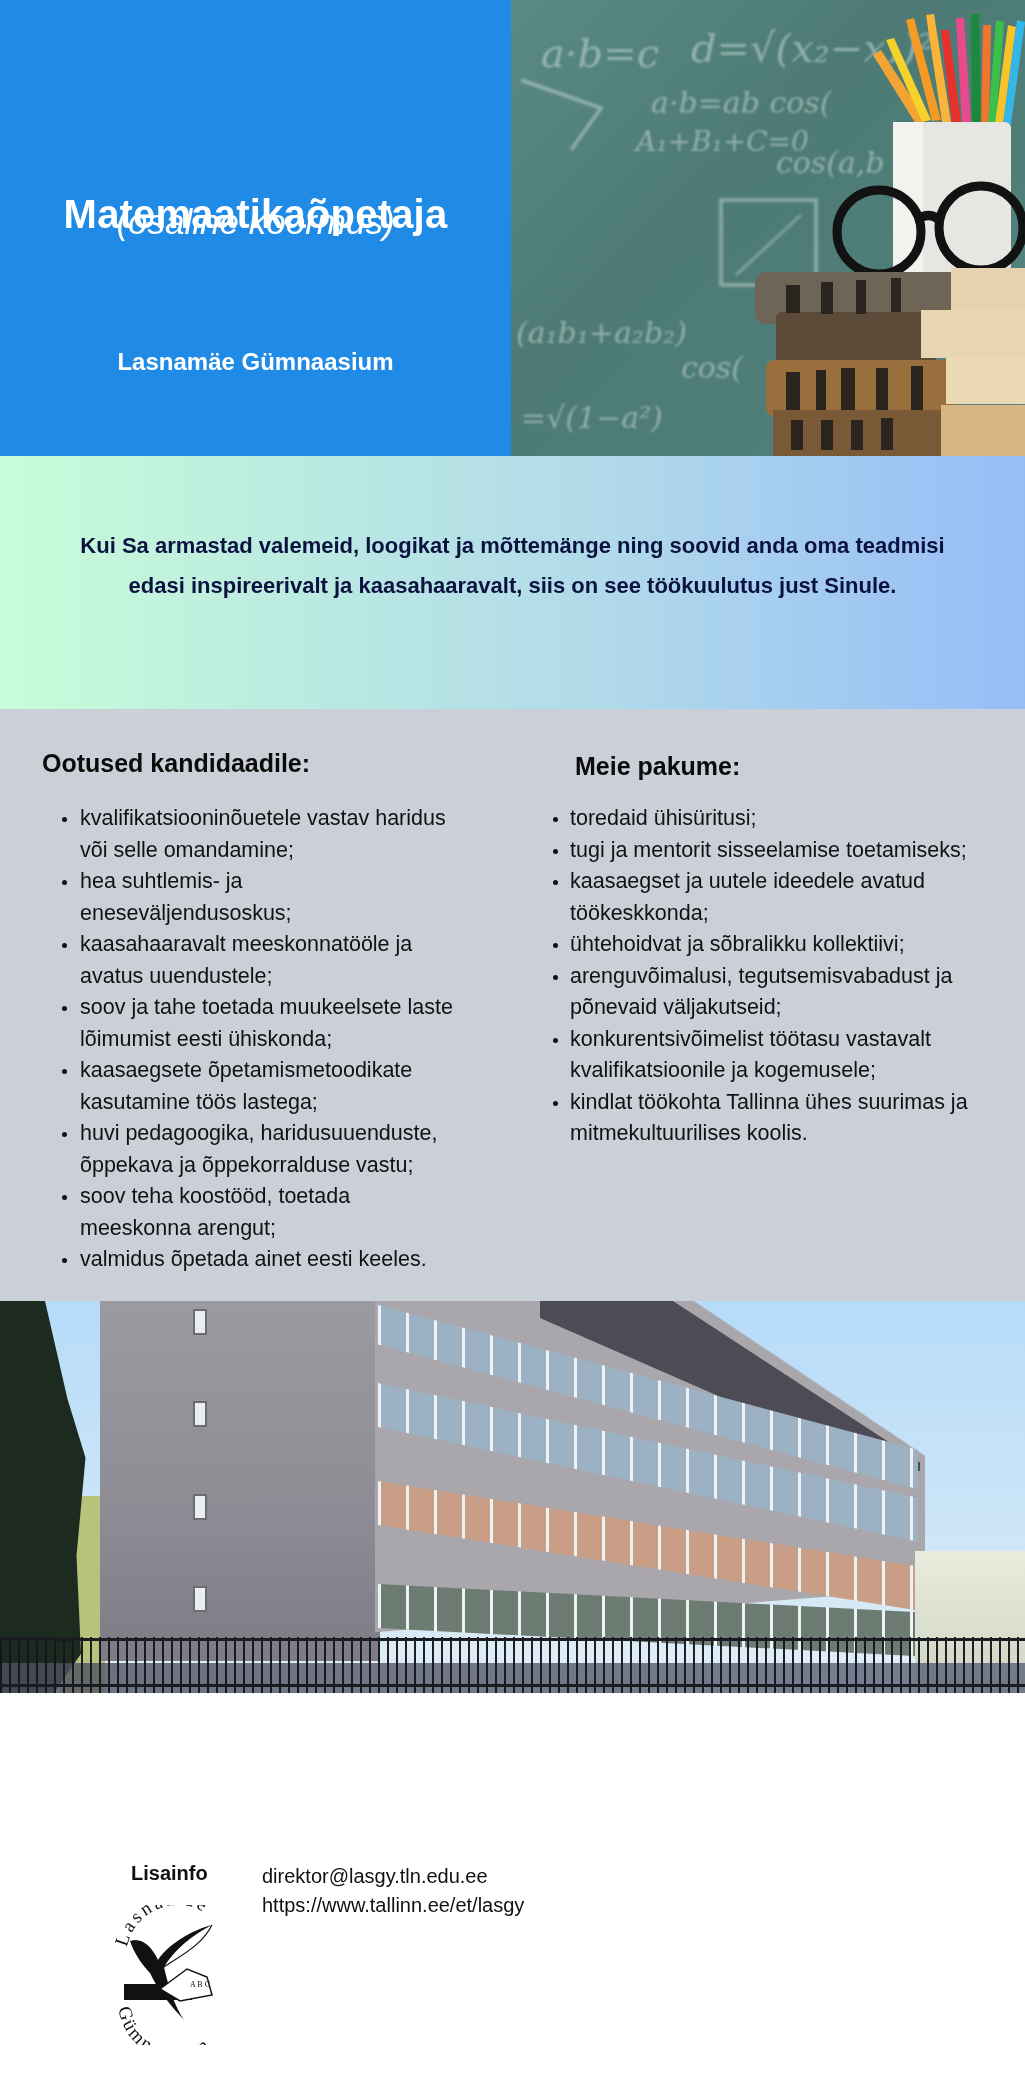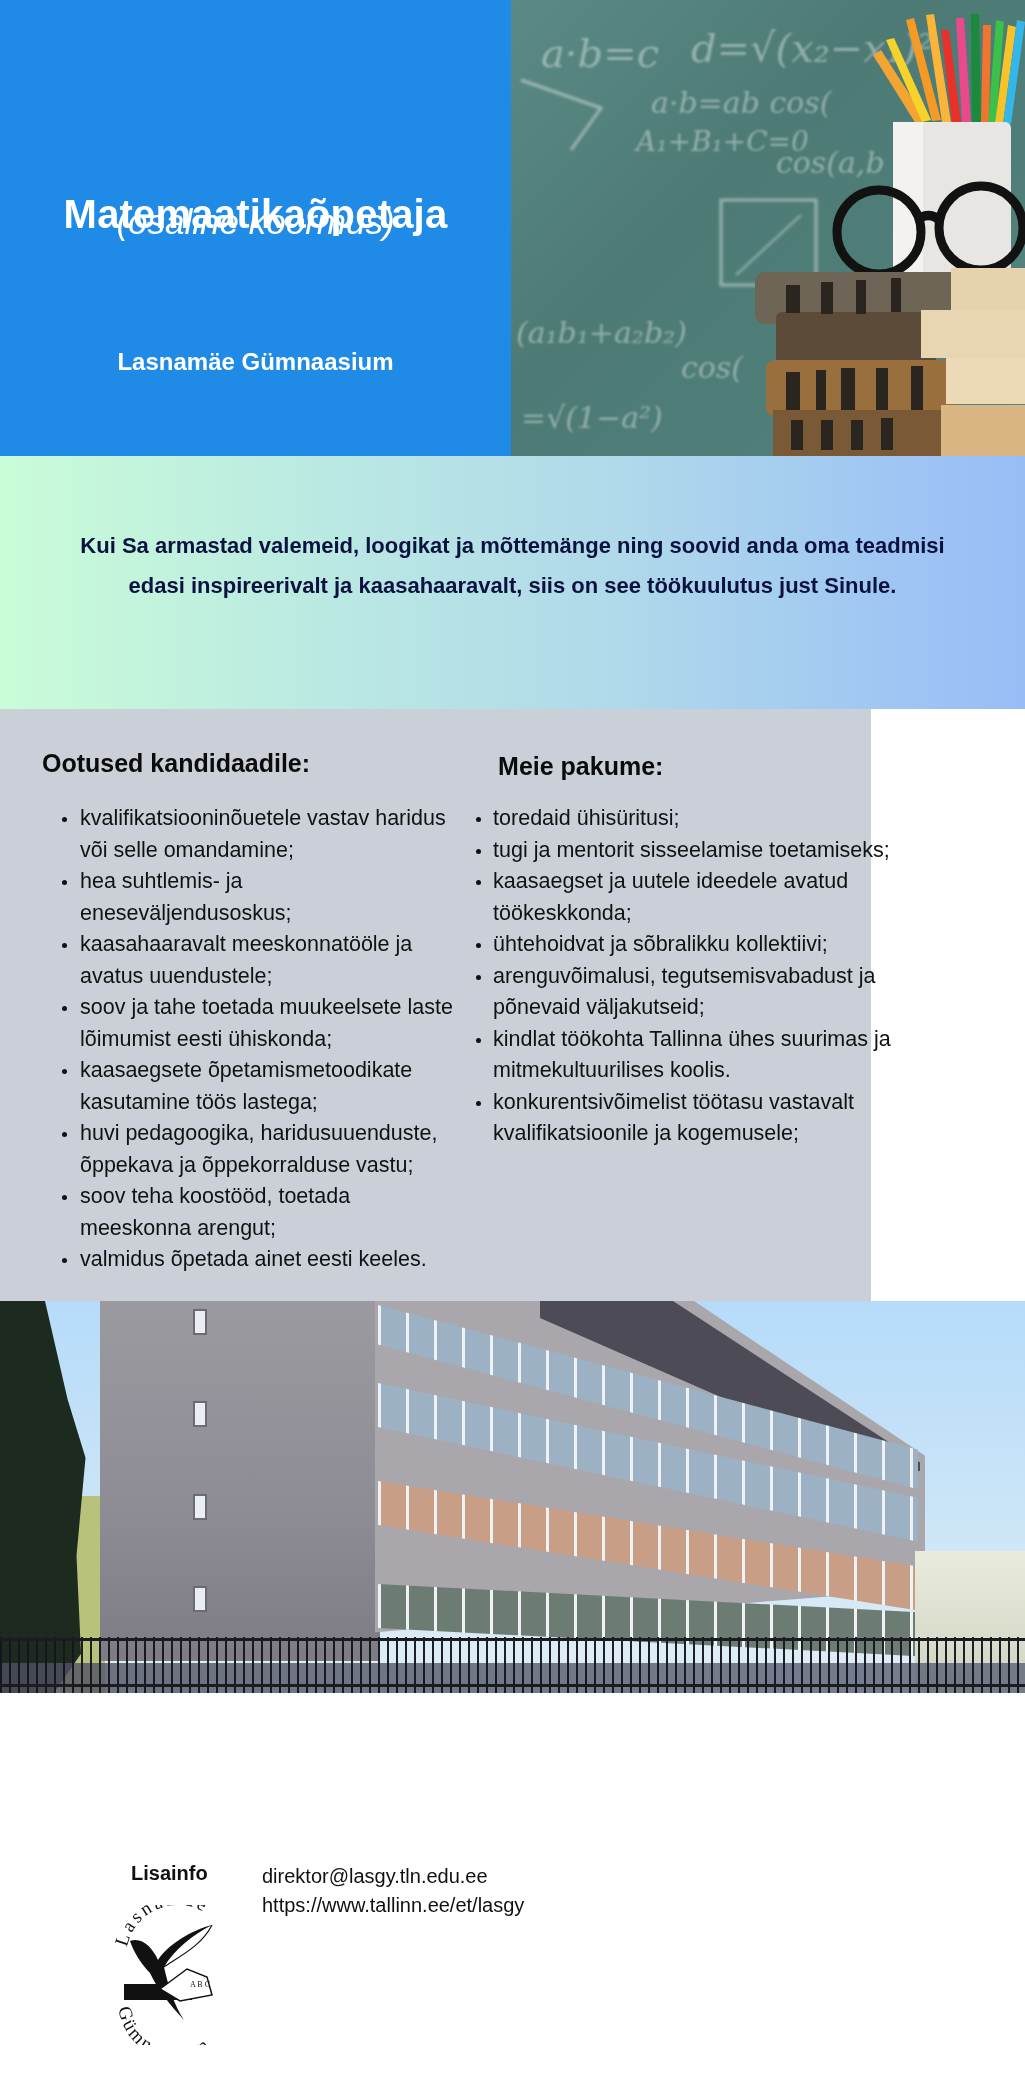--- a/index.html
+++ b/index.html
@@ -27,21 +27,21 @@
     width: 1025px; height: 253px;
     background: linear-gradient(90deg, #c9fcd8 0%, #b9e7e3 35%, #b0d9ea 60%, #97bdf7 100%);
     display: flex; align-items: center; justify-content: center;
   }
   .intro-text {
     width: 920px; text-align: center; font-size: 22px; font-weight: bold;
     color: #0c1240; line-height: 40px; margin-top: -34px;
   }
 
   
-  .columns { width: 871px; height: 592px; background: #cbd0d8; display: flex; position: relative; }
+  .columns { width: 1025px; height: 592px; background: #cbd0d8; display: flex; position: relative; }
   .col { position: relative; height: 100%; }
   .col-left { width: 512px; }
   .col-right { width: 513px; }
   .col-heading { position: absolute; font-size: 25px; font-weight: bold; color: #0b0b0b; }
   .col-left .col-heading { left: 42px; top: 40px; }
   .col-right .col-heading { left: 63px; top: 43px; }
   .col ul { position: absolute; list-style: none; font-size: 21.5px; line-height: 31.5px; color: #111; }
   .col-left ul { left: 58px; top: 94px; width: 420px; }
   .col-right ul { left: 38px; top: 94px; width: 470px; }
   .col li { position: relative; padding-left: 22px; }
@@ -181,22 +181,22 @@
     </ul>
   </div>
   <div class="col col-right">
     <h2 class="col-heading">Meie pakume:</h2>
     <ul>
       <li>toredaid ühisüritusi;</li>
       <li>tugi ja mentorit sisseelamise toetamiseks;</li>
       <li style="width:440px">kaasaegset ja uutele ideedele avatud töökeskkonda;</li>
       <li>ühtehoidvat ja sõbralikku kollektiivi;</li>
       <li style="width:460px">arenguvõimalusi, tegutsemisvabadust ja põnevaid väljakutseid;</li>
+      <li style="width:440px">konkurentsivõimelist töötasu vastavalt kvalifikatsioonile ja kogemusele;</li>
       <li style="width:470px">kindlat töökohta Tallinna ühes suurimas ja mitmekultuurilises koolis.</li>
-      <li style="width:440px">konkurentsivõimelist töötasu vastavalt kvalifikatsioonile ja kogemusele;</li>
     </ul>
   </div>
 </section>
 
 <section class="photo" role="img" aria-label="Lasnamäe Gümnaasium school building">
   <div class="yellow-bldg"></div>
   <div class="bldg-side"></div>
   <div class="side-window" style="left:193px;top:8px;"></div>
   <div class="side-window" style="left:193px;top:100px;"></div>
   <div class="side-window" style="left:193px;top:193px;"></div>

